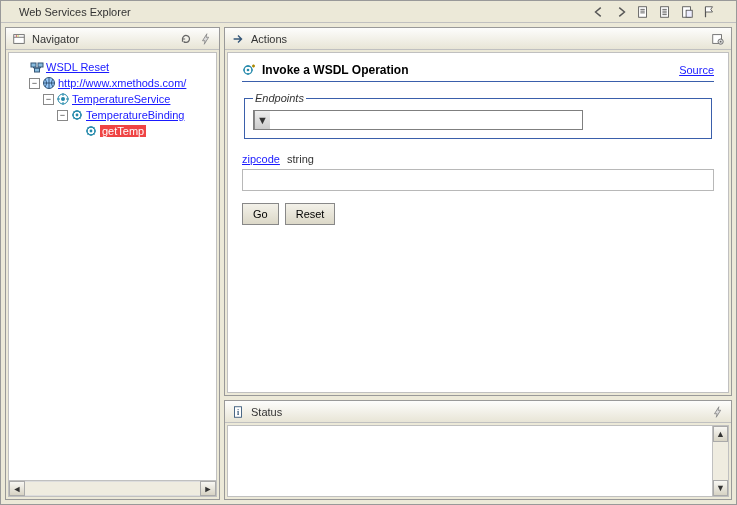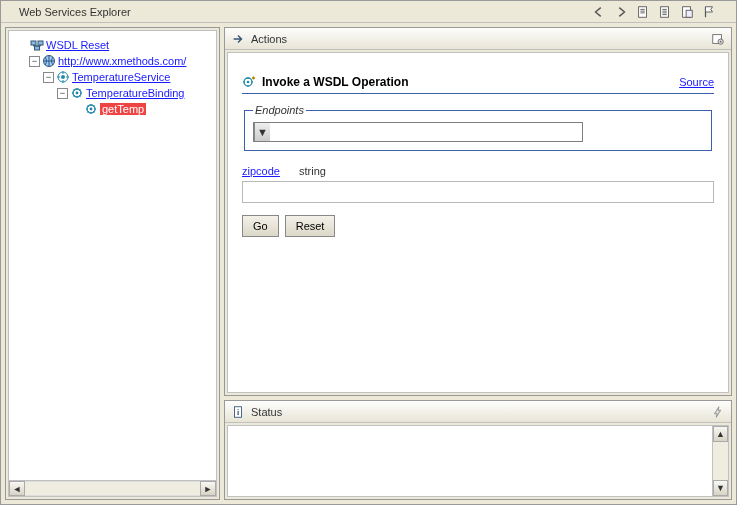--- a/index.html
+++ b/index.html
@@ -145,21 +145,20 @@
 
   .actions-body {
     padding: 10px 14px;
     color: #000;
   }
   .op-header {
     display:flex; align-items:center; gap:6px;
     border-bottom: 1px solid #3a5fab;
     padding-bottom: 4px;
     margin-bottom: 10px;
-    margin-top: 12px;
   }
   .op-title { font-weight: bold; font-size: 12px; flex:1; color:#000;}
   .source-link { color: #1a1aff; text-decoration: underline; cursor:pointer; }
   .instructions { color: #333; margin-bottom: 10px; }
   .instructions b { font-weight: bold; }
   fieldset.endpoints {
     border: 1px solid #3a5fab;
     padding: 6px 8px 8px 8px;
     margin-bottom: 14px;
     font-style: italic;
@@ -174,21 +173,21 @@
   }
   .dropdown-val { flex:1; padding:2px 4px; color:#000; overflow:hidden; text-overflow:ellipsis;}
   .dropdown-btn {
     width: 16px;
     background: linear-gradient(#eee,#ccc);
     border-left:1px solid #888;
     display:flex; align-items:center; justify-content:center;
     color:#333;
   }
   .param-row { margin-bottom: 6px; }
-  .param-name { color:#1a1aff; text-decoration: underline; cursor:pointer; margin-right:16px;}
+  .param-name { color:#1a1aff; text-decoration: underline; cursor:pointer; margin-right:4px;}
   .param-type { color:#333; }
   .param-input {
     width: 100%;
     height: 22px;
     border:1px solid #b8b8b8;
     background:#fff;
     padding:2px 4px;
     margin-top:4px;
   }
   .btn-row { display:flex; gap:6px; margin-top:12px; }
@@ -267,20 +266,44 @@
           <path d="M4 2v12" stroke="#555" stroke-width="1.4"></path>
           <path d="M4 2 h8 l-2 3 l2 3 h-8 z" fill="#fff" stroke="#555"></path>
         </svg>
     </div>
   </div>
 </div>
 
 <div class="main-area">
 
   <div class="panel navigator-panel">
+    <div class="panel-header">
+      <span class="hdr-icon">
+        <svg viewBox="0 0 16 16">
+            <rect x="2" y="3" width="12" height="10" fill="#fff" stroke="#666"></rect>
+            <path d="M2 6h12" stroke="#666"></path>
+            <circle cx="5" cy="4.5" r="0.8" fill="#c33"></circle>
+            <circle cx="7" cy="4.5" r="0.8" fill="#cc3"></circle>
+          </svg>
+      </span>
+      <span class="panel-header-title">Navigator</span>
+      <div class="panel-header-icons">
+        <span class="hdr-icon">
+          <svg viewBox="0 0 16 16">
+              <path d="M4 8a4 4 0 1 1 1.2 2.8" fill="none" stroke="#666" stroke-width="1.4"></path>
+              <path d="M4 11v-3h3" fill="none" stroke="#666" stroke-width="1.4"></path>
+            </svg>
+        </span>
+        <span class="hdr-icon">
+          <svg viewBox="0 0 16 16">
+              <path d="M9 2l-5 8 h3 l-1 4 5-8 h-3 z" fill="#ddd" stroke="#888"></path>
+            </svg>
+        </span>
+      </div>
+    </div>
     <div class="panel-body">
       <div class="tree">
         <div class="tree-row indent-1">
           <span class="tree-exp none"></span>
           <span class="tree-icon">
               <svg viewBox="0 0 14 14">
                 <rect x="1" y="3" width="5" height="4" fill="#8bd" stroke="#357"></rect>
                 <rect x="8" y="3" width="5" height="4" fill="#8bd" stroke="#357"></rect>
                 <rect x="4.5" y="8" width="5" height="4" fill="#8bd" stroke="#357"></rect>
                 <path d="M3.5 7v1h7V7" stroke="#357" fill="none"></path>

